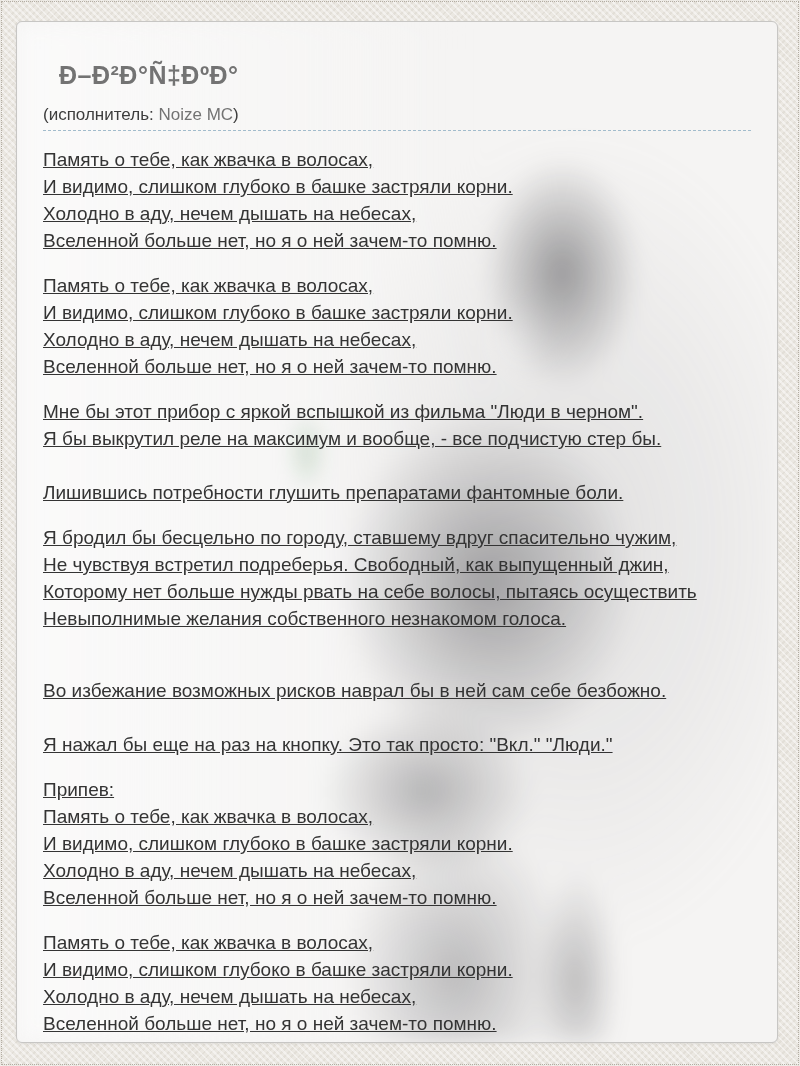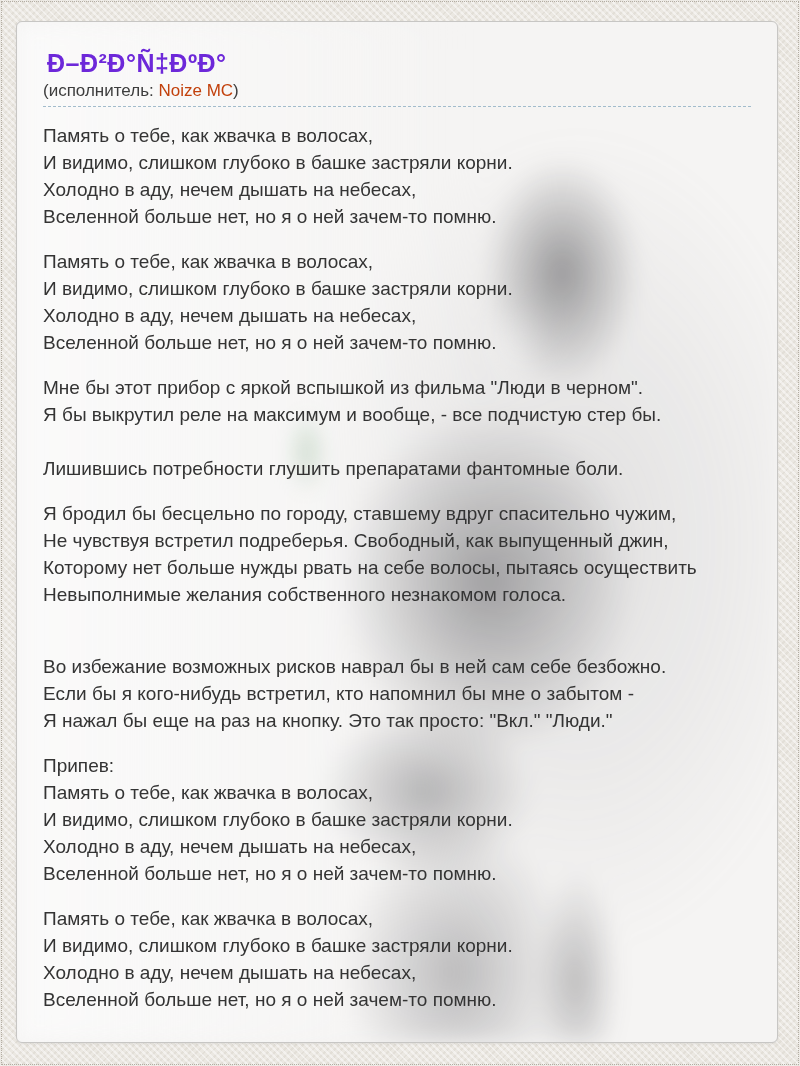--- a/index.html
+++ b/index.html
@@ -66,70 +66,71 @@
       linear-gradient(90deg, rgba(252,252,252,0.75) 0%, rgba(252,252,252,0.25) 40%, rgba(0,0,0,0) 60%);
   }
 
   .content {
     position: relative;
     padding: 24px 26px 0 26px;
     z-index: 3;
   }
 
   .song-title {
-    margin: 4px;
+    margin: 16px;
     font-size: 25px;
     line-height: 27px;
     font-weight: bold;
-    color: #6d28d9;
+    color: #737373;
     letter-spacing: 0.5px;
   }
 
   .artist-line {
     font-size: 17px;
     line-height: 20px;
     color: #3d3d3d;
     padding-bottom: 5px;
     border-bottom: 1px dashed #a2bccc;
   }
 
   .artist-link {
-    color: #c2410c;
+    color: #737373;
     text-decoration: none;
     cursor: pointer;
   }
 
   .lyrics {
     margin-top: 15px;
     color: #343434;
     font-size: 19px;
     line-height: 27px;
   }
 
   .lyrics p {
     margin: 0 0 18px 0;
+    text-decoration: underline;
   }
 </style>
 </head>
 <body>
 
 <div class="page-frame"></div>
 
 <div class="card">
   <div class="watermark"></div>
   <div class="content">
 
     <h1 class="song-title">Ð–Ð²Ð°Ñ‡ÐºÐ°</h1>
 
     <div class="artist-line"><span>(исполнитель:</span> <a class="artist-link" href="#">Noize MC</a><span>)</span></div>
 
     <div class="lyrics" id="lyrics">
         <p><span>Память о тебе, как жвачка в волосах,</span><br><span>И видимо, слишком глубоко в башке застряли корни.</span><br><span>Холодно в аду, нечем дышать на небесах,</span><br><span>Вселенной больше нет, но я о ней зачем-то помню.</span></p>
         <p><span>Память о тебе, как жвачка в волосах,</span><br><span>И видимо, слишком глубоко в башке застряли корни.</span><br><span>Холодно в аду, нечем дышать на небесах,</span><br><span>Вселенной больше нет, но я о ней зачем-то помню.</span></p>
         <p><span>Мне бы этот прибор с яркой вспышкой из фильма "Люди в черном".</span><br><span>Я бы выкрутил реле на максимум и вообще, - все подчистую стер бы.</span><br><br><span>Лишившись потребности глушить препаратами фантомные боли.</span></p>
         <p><span>Я бродил бы бесцельно по городу, ставшему вдруг спасительно чужим,</span><br><span>Не чувствуя встретил подреберья. Свободный, как выпущенный джин,</span><br><span>Которому нет больше нужды рвать на себе волосы, пытаясь осуществить</span><br><span>Невыполнимые желания собственного незнакомом голоса.</span></p>
-        <p><br><span>Во избежание возможных рисков наврал бы в ней сам себе безбожно.</span><br><span>Если бы я кого-нибудь встретил, кто напомнил бы мне о забытом -</span><br><span>Я нажал бы еще на раз на кнопку. Это так просто: "Вкл." "Люди."</span></p>
+        <p><br><span>Во избежание возможных рисков наврал бы в ней сам себе безбожно.</span><br><br><span>Я нажал бы еще на раз на кнопку. Это так просто: "Вкл." "Люди."</span></p>
         <p><span>Припев:</span><br><span>Память о тебе, как жвачка в волосах,</span><br><span>И видимо, слишком глубоко в башке застряли корни.</span><br><span>Холодно в аду, нечем дышать на небесах,</span><br><span>Вселенной больше нет, но я о ней зачем-то помню.</span></p>
         <p><span>Память о тебе, как жвачка в волосах,</span><br><span>И видимо, слишком глубоко в башке застряли корни.</span><br><span>Холодно в аду, нечем дышать на небесах,</span><br><span>Вселенной больше нет, но я о ней зачем-то помню.</span></p>
       </div>
 
   </div>
 </div>
 
 </body></html>

